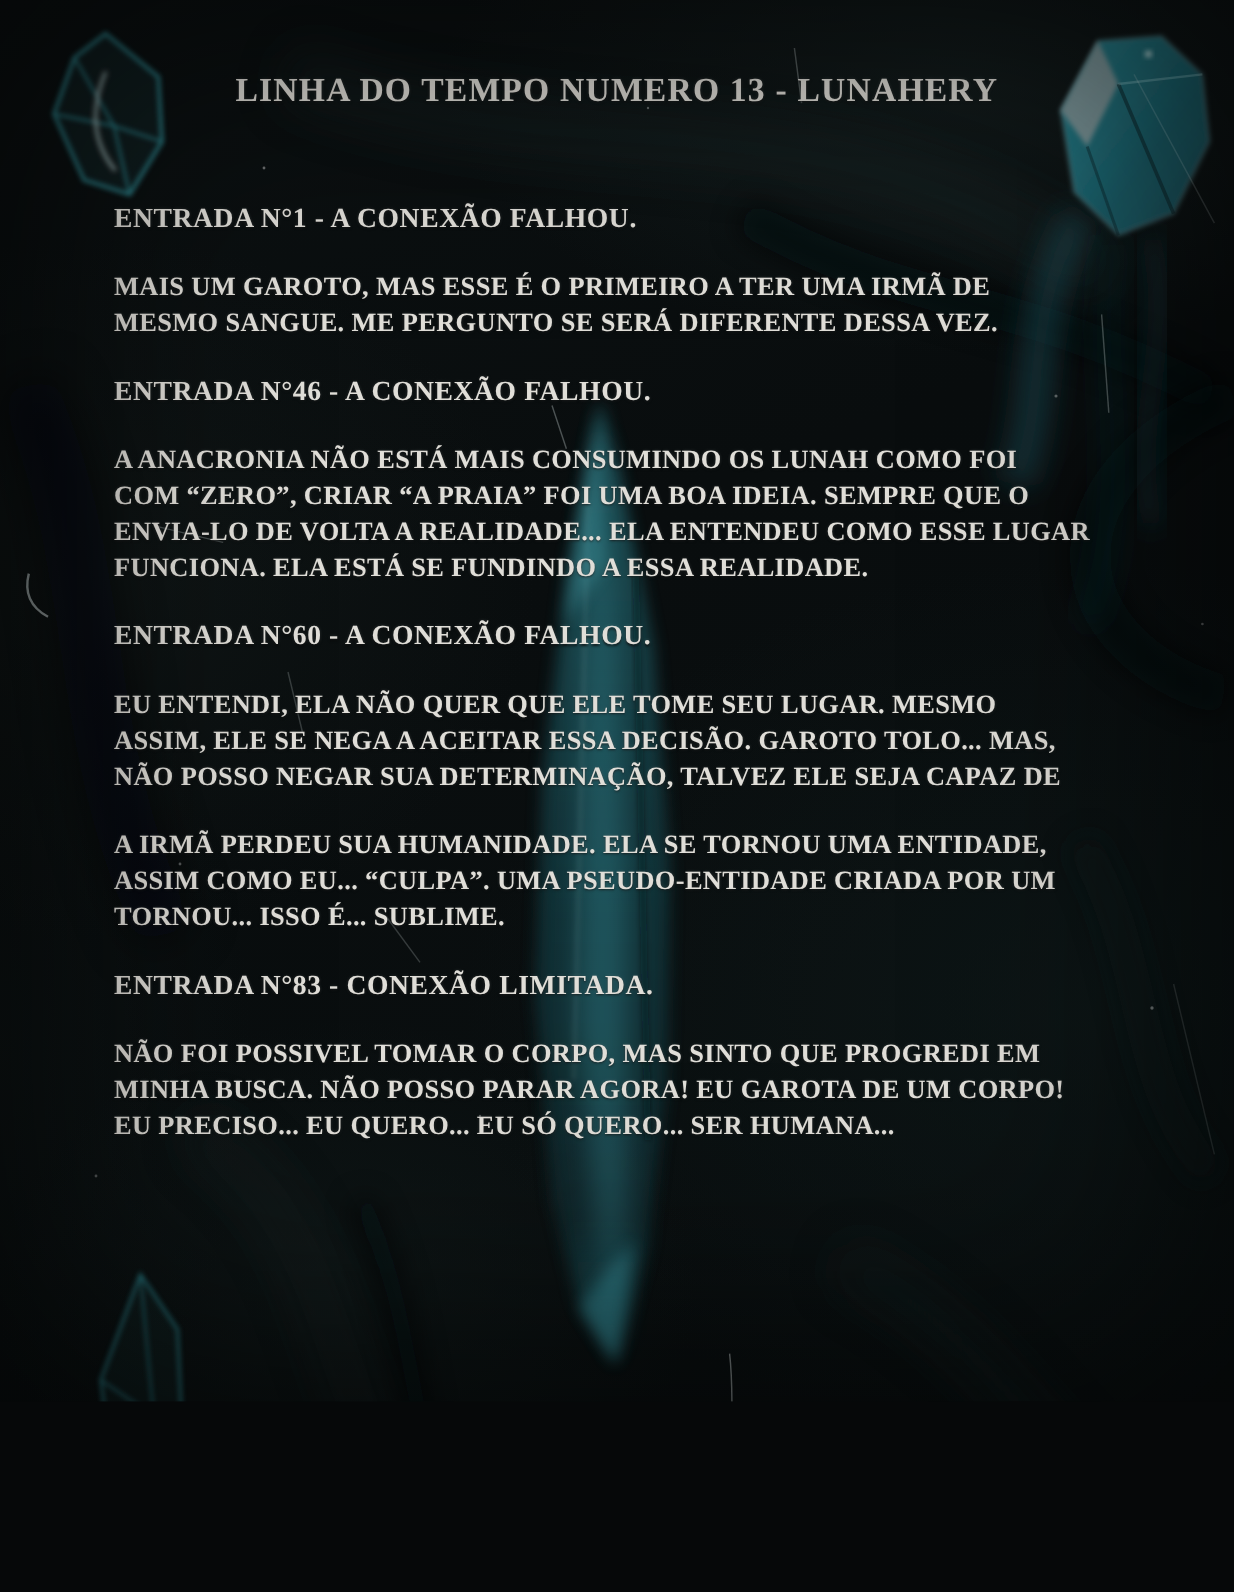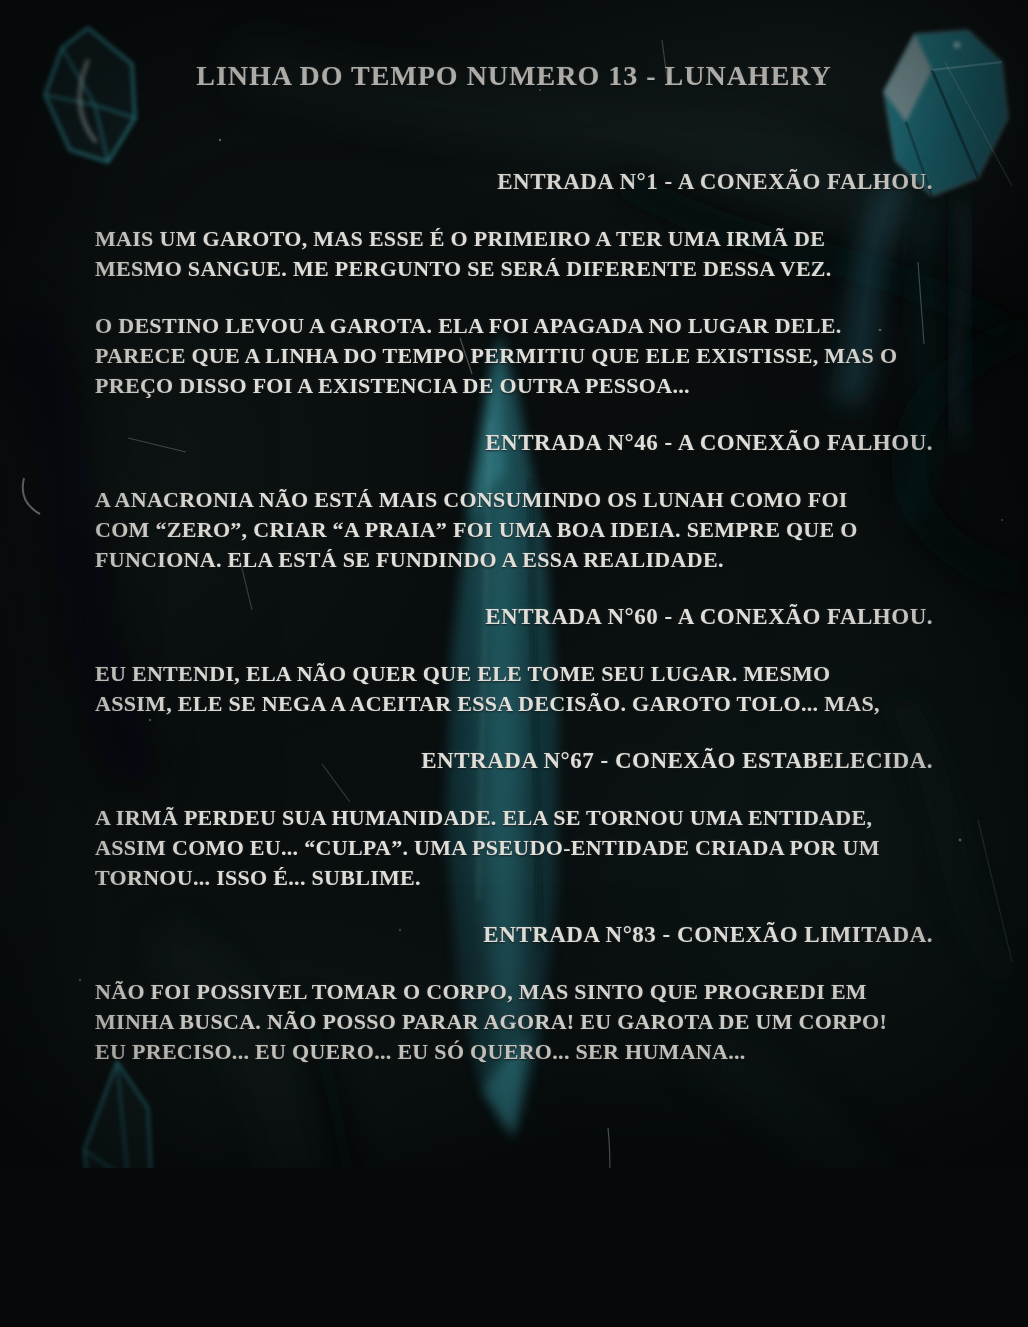--- a/index.html
+++ b/index.html
@@ -32,21 +32,21 @@
   .doc-title {
     text-align: center;
     font-size: 28px;
     font-weight: 700;
     letter-spacing: 1px;
     line-height: 36px;
     margin-bottom: 73px;
     white-space: nowrap;
   }
   .entry-heading {
-    text-align: right;
+    text-align: left;
     font-size: 23px;
     font-weight: 700;
     letter-spacing: 0.5px;
     line-height: 30px;
     margin-bottom: 27px;
     white-space: nowrap;
   }
   .entry-body { margin-bottom: 27px; }
   .entry-line {
     font-size: 22px;
@@ -169,46 +169,42 @@
     <div>
   <section class="entry">
     <h2 class="entry-heading">ENTRADA N°1 - A CONEXÃO FALHOU.</h2>
     <div class="entry-body">
             <div class="entry-line">MAIS UM GAROTO, MAS ESSE É O PRIMEIRO A TER UMA IRMÃ DE</div>
             <div class="entry-line">MESMO SANGUE. ME PERGUNTO SE SERÁ DIFERENTE DESSA VEZ.</div>
           </div>
   </section>
 
   <section class="entry">
-    <div class="entry-body">
-            <div class="entry-line">O DESTINO LEVOU A GAROTA. ELA FOI APAGADA NO LUGAR DELE.</div>
-            <div class="entry-line">PARECE QUE A LINHA DO TEMPO PERMITIU QUE ELE EXISTISSE, MAS O</div>
-            <div class="entry-line">PREÇO DISSO FOI A EXISTENCIA DE OUTRA PESSOA...</div>
-          </div>
   </section>
 
   <section class="entry">
     <h2 class="entry-heading">ENTRADA N°46 - A CONEXÃO FALHOU.</h2>
     <div class="entry-body">
             <div class="entry-line">A ANACRONIA NÃO ESTÁ MAIS CONSUMINDO OS LUNAH COMO FOI</div>
             <div class="entry-line">COM “ZERO”, CRIAR “A PRAIA” FOI UMA BOA IDEIA. SEMPRE QUE O</div>
+            <div class="entry-line">ENVIA-LO DE VOLTA A REALIDADE... ELA ENTENDEU COMO ESSE LUGAR</div>
             <div class="entry-line">FUNCIONA. ELA ESTÁ SE FUNDINDO A ESSA REALIDADE.</div>
           </div>
   </section>
 
   <section class="entry">
     <h2 class="entry-heading">ENTRADA N°60 - A CONEXÃO FALHOU.</h2>
     <div class="entry-body">
             <div class="entry-line">EU ENTENDI, ELA NÃO QUER QUE ELE TOME SEU LUGAR. MESMO</div>
             <div class="entry-line">ASSIM, ELE SE NEGA A ACEITAR ESSA DECISÃO. GAROTO TOLO... MAS,</div>
-          </div>
-  </section>
-
-  <section class="entry">
-    <h2 class="entry-heading">ENTRADA N°67 - CONEXÃO ESTABELECIDA.</h2>
+            <div class="entry-line">NÃO POSSO NEGAR SUA DETERMINAÇÃO, TALVEZ ELE SEJA CAPAZ DE</div>
+          </div>
+  </section>
+
+  <section class="entry">
     <div class="entry-body">
             <div class="entry-line">A IRMÃ PERDEU SUA HUMANIDADE. ELA SE TORNOU UMA ENTIDADE,</div>
             <div class="entry-line">ASSIM COMO EU... “CULPA”. UMA PSEUDO-ENTIDADE CRIADA POR UM</div>
             <div class="entry-line">TORNOU... ISSO É... SUBLIME.</div>
           </div>
   </section>
 
   <section class="entry">
     <h2 class="entry-heading">ENTRADA N°83 - CONEXÃO LIMITADA.</h2>
     <div class="entry-body">

